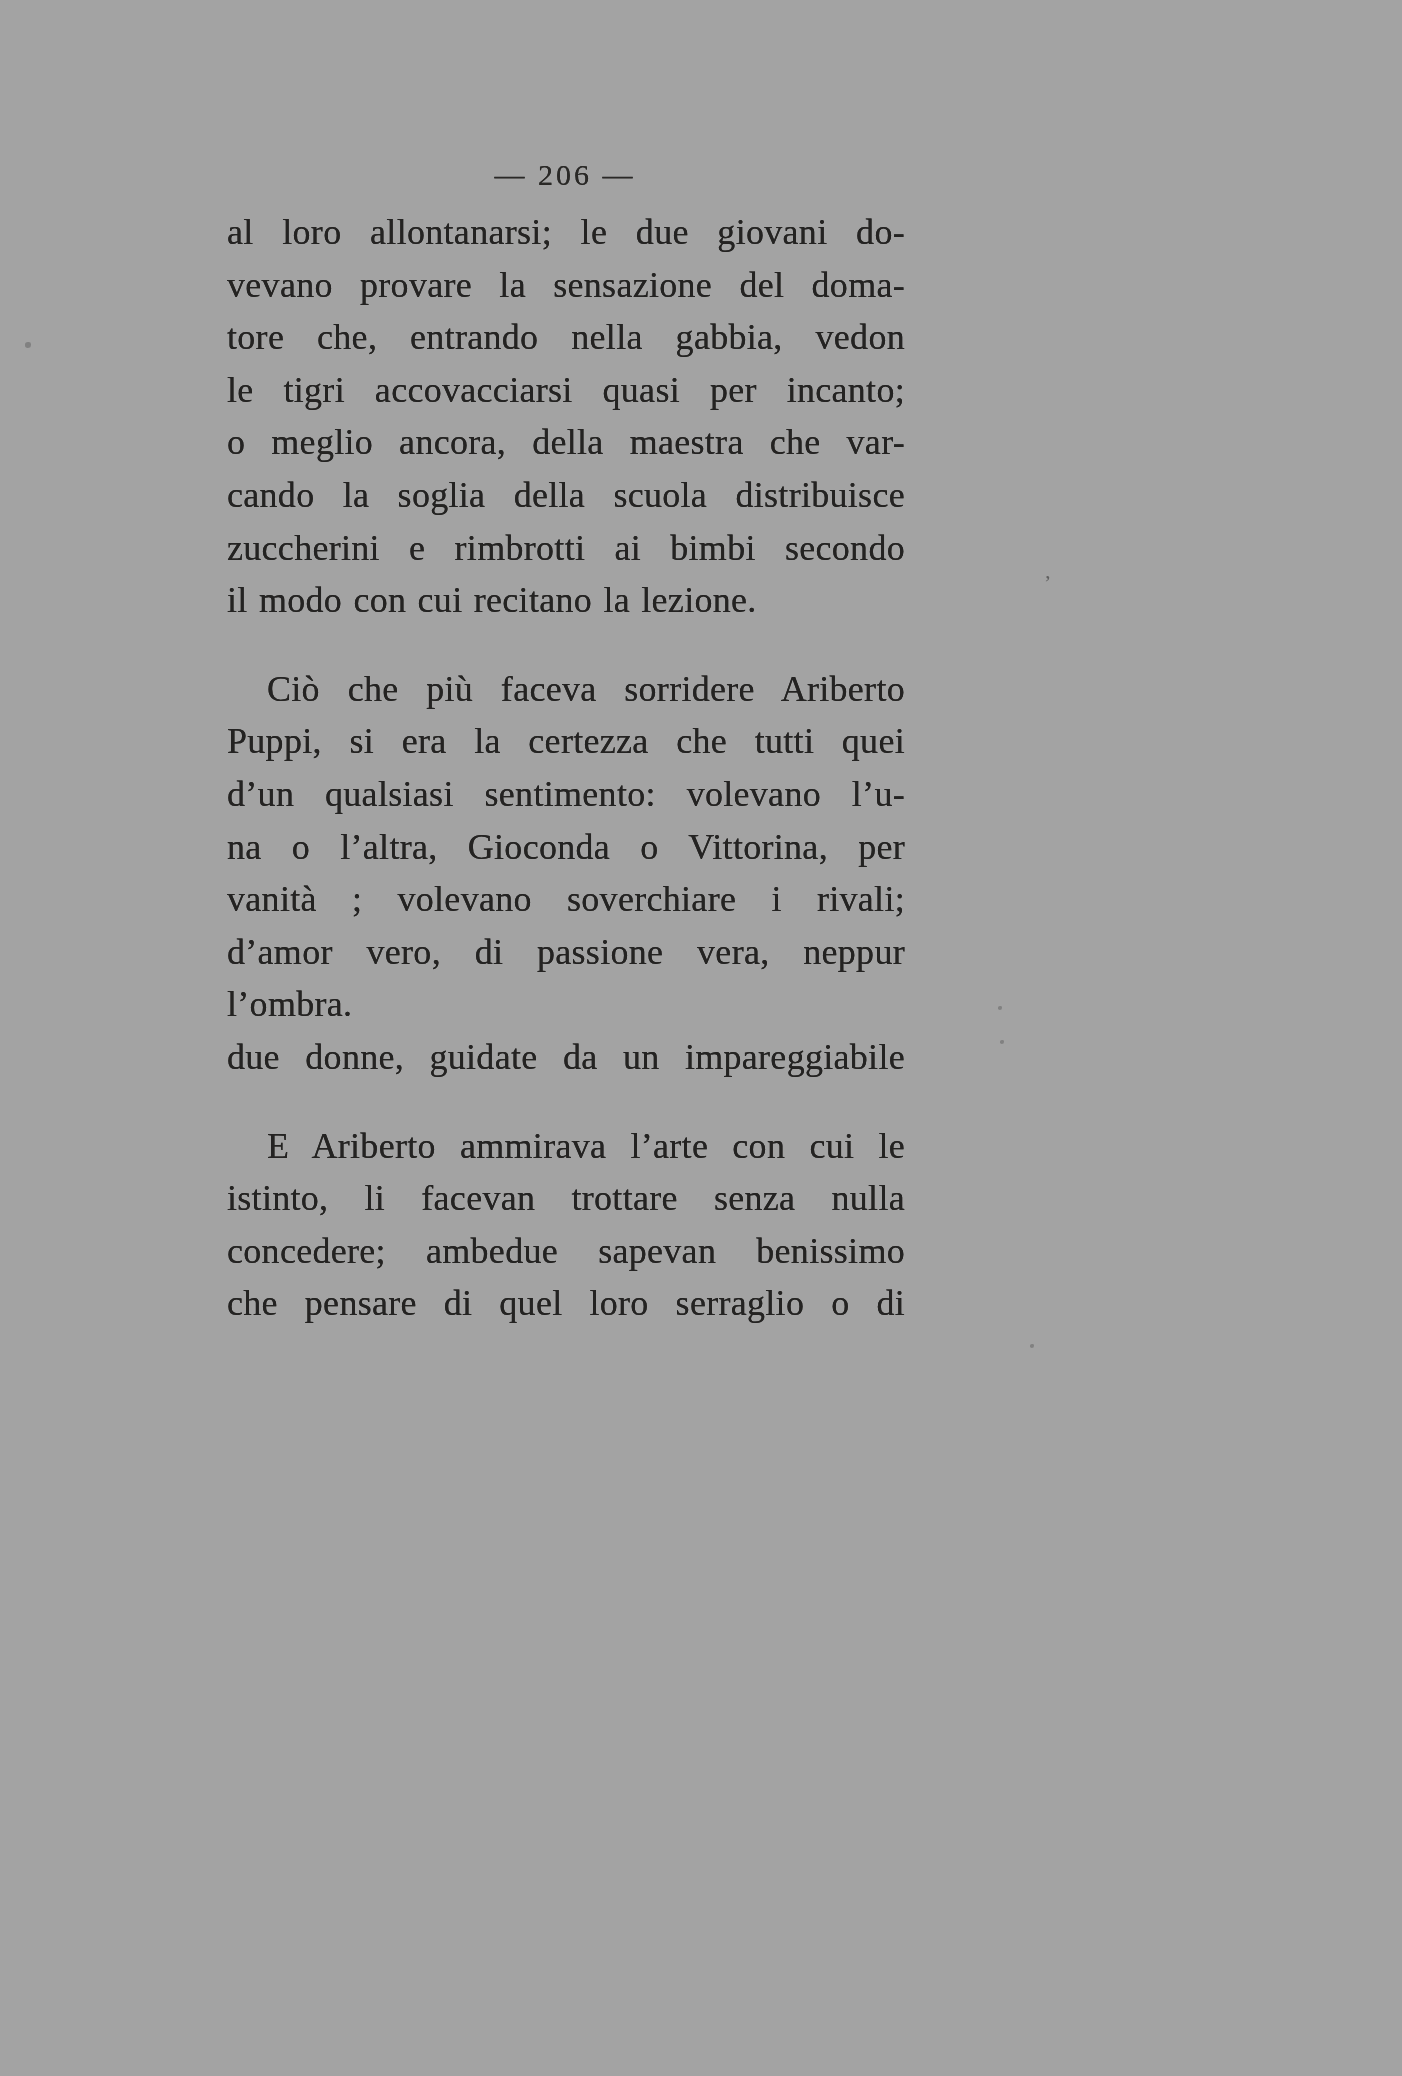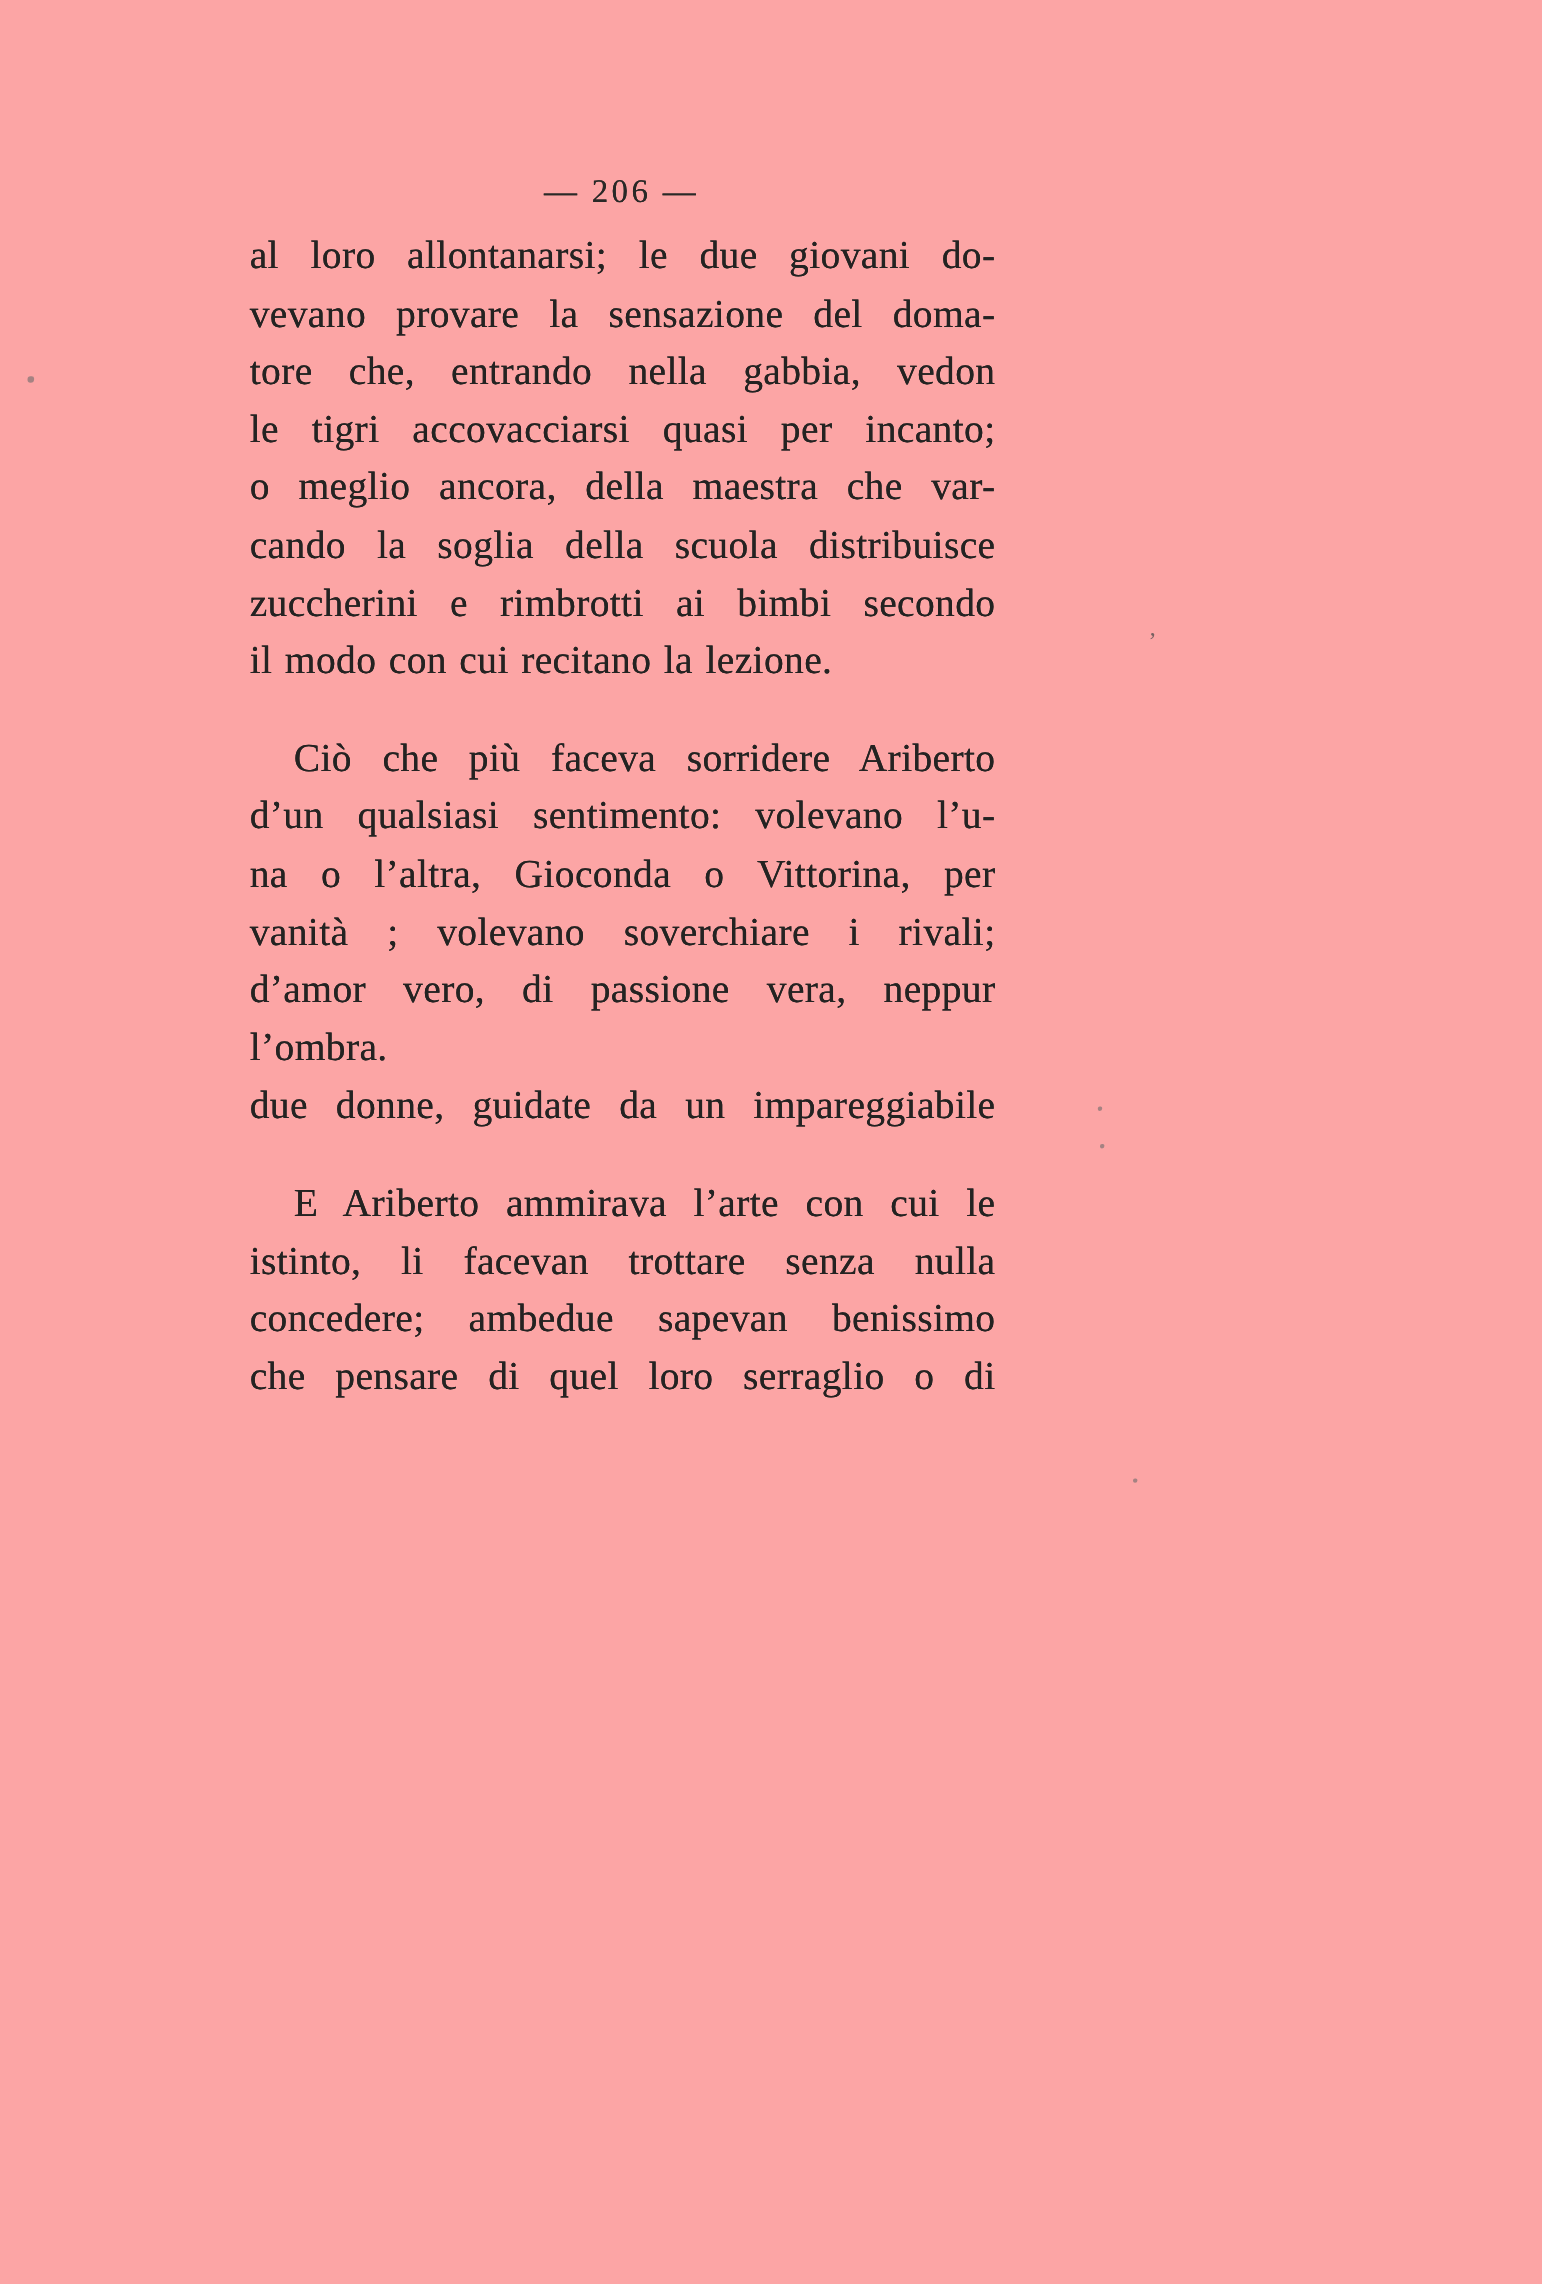--- a/index.html
+++ b/index.html
@@ -11,21 +11,21 @@
       width: 1402px;
       height: 2076px;
       position: relative;
       overflow: hidden;
       font-family: "Liberation Serif", "DejaVu Serif", serif;
       color: #222120;
     }
     .page {
       position: absolute;
       inset: 0;
-      background: #fca5a5;
+      background: #a3a3a3;
     }
     .page-number {
       position: absolute;
       top: 158px;
       left: 227px;
       width: 676px;
       text-align: center;
       font-size: 30px;
       letter-spacing: 3px;
       color: #2a2927;
@@ -82,20 +82,21 @@
   <div class="text-block" id="text-block">
       <div class="line">al loro allontanarsi; le due giovani do-</div>
       <div class="line">vevano provare la sensazione del doma-</div>
       <div class="line">tore che, entrando nella gabbia, vedon</div>
       <div class="line">le tigri accovacciarsi quasi per incanto;</div>
       <div class="line">o meglio ancora, della maestra che var-</div>
       <div class="line">cando la soglia della scuola distribuisce</div>
       <div class="line">zuccherini e rimbrotti ai bimbi secondo</div>
       <div class="line flush">il modo con cui recitano la lezione.</div>
       <div class="line indent">Ciò che più faceva sorridere Ariberto</div>
+      <div class="line">Puppi, si era la certezza che tutti quei</div>
       <div class="line">d’un qualsiasi sentimento: volevano l’u-</div>
       <div class="line">na o l’altra, Gioconda o Vittorina, per</div>
       <div class="line">vanità ; volevano soverchiare i rivali;</div>
       <div class="line">d’amor vero, di passione vera, neppur</div>
       <div class="line flush">l’ombra.</div>
       <div class="line">due donne, guidate da un impareggiabile</div>
       <div class="line indent">E Ariberto ammirava l’arte con cui le</div>
       <div class="line">istinto, li facevan trottare senza nulla</div>
       <div class="line">concedere; ambedue sapevan benissimo</div>
       <div class="line">che pensare di quel loro serraglio o di</div>

